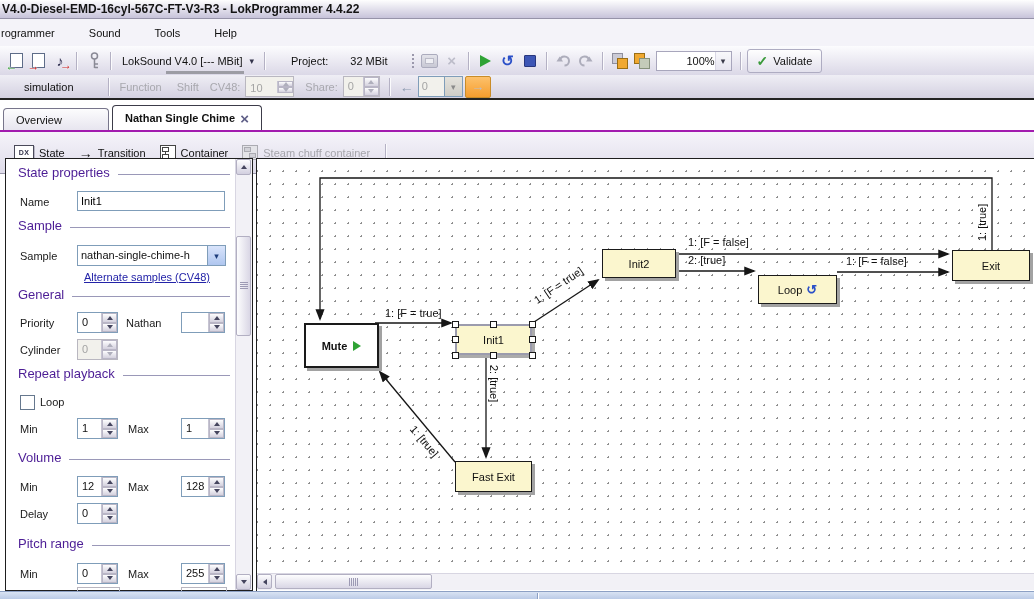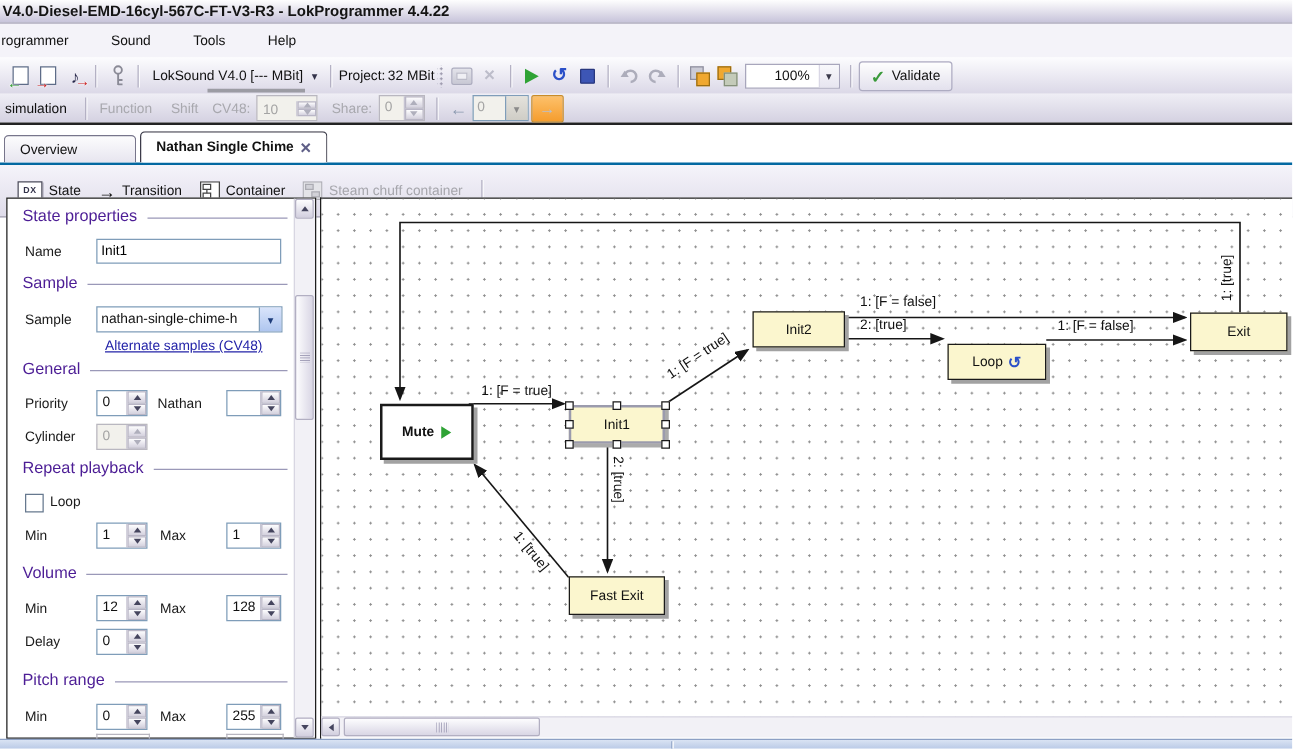--- a/index.html
+++ b/index.html
@@ -25,39 +25,39 @@
   .refresh-g{font-size:15px;font-weight:bold;color:#2B50C8;line-height:1;}
   .dis-x{font-size:15px;font-weight:bold;color:#BDBDCA;line-height:1;}
   .cassette{width:15px;height:12px;border:1px solid #ABABBD;border-radius:2px;background:linear-gradient(#E3E3EA,#C8C8D4);position:relative;}
   .cassette:after{content:"";position:absolute;left:3px;top:3px;width:7px;height:4px;background:#EFEFF4;border:1px solid #BBBBC8;}
   .layers{position:relative;width:16px;height:15px;}
   .layers .back{position:absolute;left:0;top:0;width:9px;height:9px;background:#CBCBD6;border:1px solid #8F8F9E;}
   .layers .front{position:absolute;left:5px;top:5px;width:9px;height:9px;background:#F0A830;border:1px solid #9A6E14;}
   .layers.alt .back{background:#F0A830;border-color:#9A6E14;}
   .layers.alt .front{background:#C4CBB9;border-color:#86917B;}
   .combo{height:20px;background:#fff;border:1px solid #A8A6BC;display:flex;align-items:center;box-sizing:border-box;}
-  .combo .cval{flex:1;padding-left:23px;}
+  .combo .cval{flex:1;padding-left:23px;text-align:right;}
   .combo .carr{width:15px;align-self:stretch;display:flex;align-items:center;justify-content:center;border-left:1px solid #D9D7E5;background:linear-gradient(#F8F8FB,#E7E5F0);color:#3A3A4A;font-size:9px;}
   .validate-btn{display:flex;align-items:center;gap:5px;height:22px;padding:0 9px;border:1px solid #AEACC2;border-radius:3px;background:linear-gradient(#FEFEFE,#E3E1ED);}
   .check{color:#3A9A3A;font-weight:bold;font-size:14px;line-height:1;}
   .gray-lbl{color:#A8A8AE;margin:0 5px;}
-  .blk-lbl{color:#101010;margin:0 0;}
+  .blk-lbl{color:#101010;margin:0 20px;}
   
   .spin{display:flex;height:21px;border:1px solid #7F9DB9;background:#fff;box-sizing:border-box;}
   .spin .sval{flex:1;padding:3px 0 0 4px;overflow:hidden;}
   .spin .sbtns{width:15px;display:flex;flex-direction:column;border-left:1px solid #C6C4D2;}
   .spin .sb{flex:1;background:linear-gradient(#FDFDFE,#D4D1DE);border:1px solid #B9B6C6;display:flex;align-items:center;justify-content:center;}
   .tri-u{width:0;height:0;border-left:3px solid transparent;border-right:3px solid transparent;border-bottom:4px solid #45455E;}
   .tri-d{width:0;height:0;border-left:3px solid transparent;border-right:3px solid transparent;border-top:4px solid #45455E;}
   .spin.dis{background:#F2F1EC;border-color:#B9B7C0;}
   .spin.dis .sval{color:#A4A4A4;}
   .spin.dis .tri-u{border-bottom-color:#AFAFBC;}
   .spin.dis .tri-d{border-top-color:#AFAFBC;}
   
-  #tabstrip{left:0;top:102px;width:100%;height:30px;background:#fff;border-bottom:2px solid #0369a1;box-sizing:border-box;}
+  #tabstrip{left:0;top:102px;width:100%;height:30px;background:#fff;border-bottom:2px solid #a21caf;box-sizing:border-box;}
   .tab{position:absolute;box-sizing:border-box;display:flex;align-items:center;border-top-left-radius:4px;border-top-right-radius:4px;padding:0 12px;}
   .tab.inactive{left:3px;top:6px;height:22px;width:106px;border:1px solid #77758B;border-bottom:none;background:linear-gradient(#FCFCFD,#E7E5EF);}
   .tab.active{left:112px;top:3px;height:25px;width:150px;border:1px solid #3C3B49;border-bottom:none;background:#fff;font-weight:bold;}
   .tab .x{margin-left:auto;color:#5F5F87;font-weight:bold;font-size:15px;line-height:1;}
   
   #dgtoolbar{left:0;top:132px;width:100%;height:42px;background:linear-gradient(#F5F4FA,#DFDCEA);border-bottom:1px solid #9A97AB;display:flex;align-items:center;padding-left:10px;box-sizing:border-box;gap:6px;}
   .dg-btn{display:flex;align-items:center;gap:5px;padding:2px 4px;}
   .dg-btn.dis{color:#A6A6AC;}
   .dx-ic{width:18px;height:13px;border:1px solid #4A4A5A;background:#fff;box-shadow:1px 1px 0 #B9B6C6;font-size:7px;font-weight:bold;color:#33334A;display:flex;align-items:center;justify-content:center;letter-spacing:0.5px;}
   .tr-ic{font-size:14px;font-weight:bold;color:#111;}

